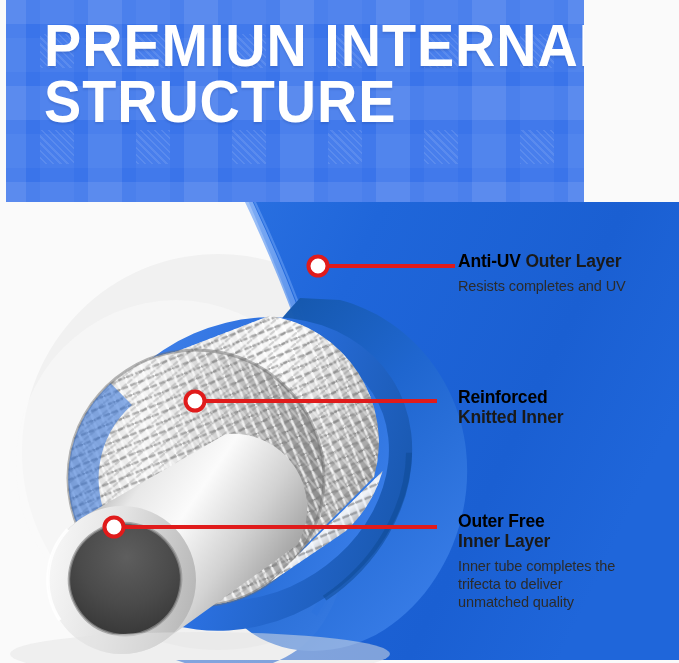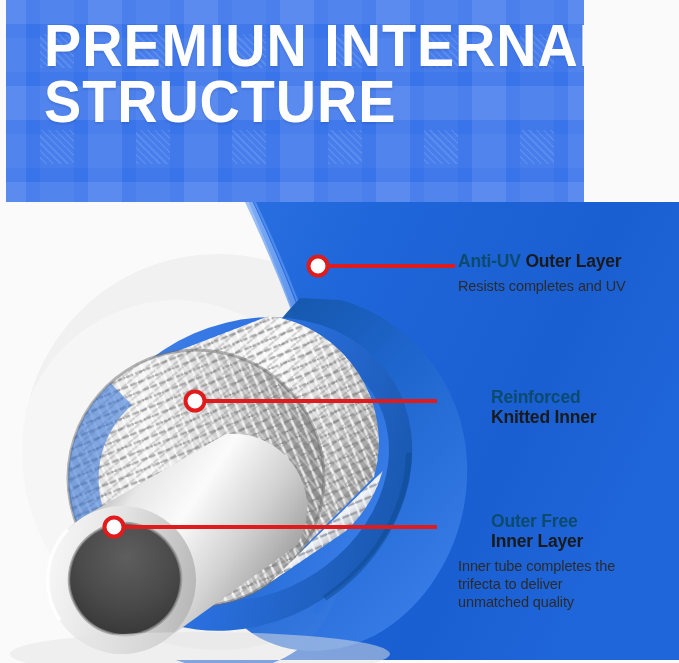--- a/index.html
+++ b/index.html
@@ -105,22 +105,22 @@
 
   .label-title{
     font-family:"Liberation Sans", sans-serif;
     font-weight:bold;
     font-size:17.5px;
     line-height:1.14;
     letter-spacing:-0.2px;
     color:#1A1A1A;
     white-space:nowrap;
   }
-  .label-title .accent{ color:#0c4a6e; }
-  .label-title.stacked{ white-space:normal;margin-left:33px; }
+  .label-title .accent{ color:#000000; }
+  .label-title.stacked{ white-space:normal; }
   .label-title .line2{ display:block; }
   .label-desc{
     margin-top:5px;
     font-family:"Liberation Sans Narrow","Liberation Sans", sans-serif;
     font-size:14.5px;
     line-height:1.26;
     color:#2B2B2B;
     letter-spacing:-0.1px;
     white-space:pre-line;
   }

